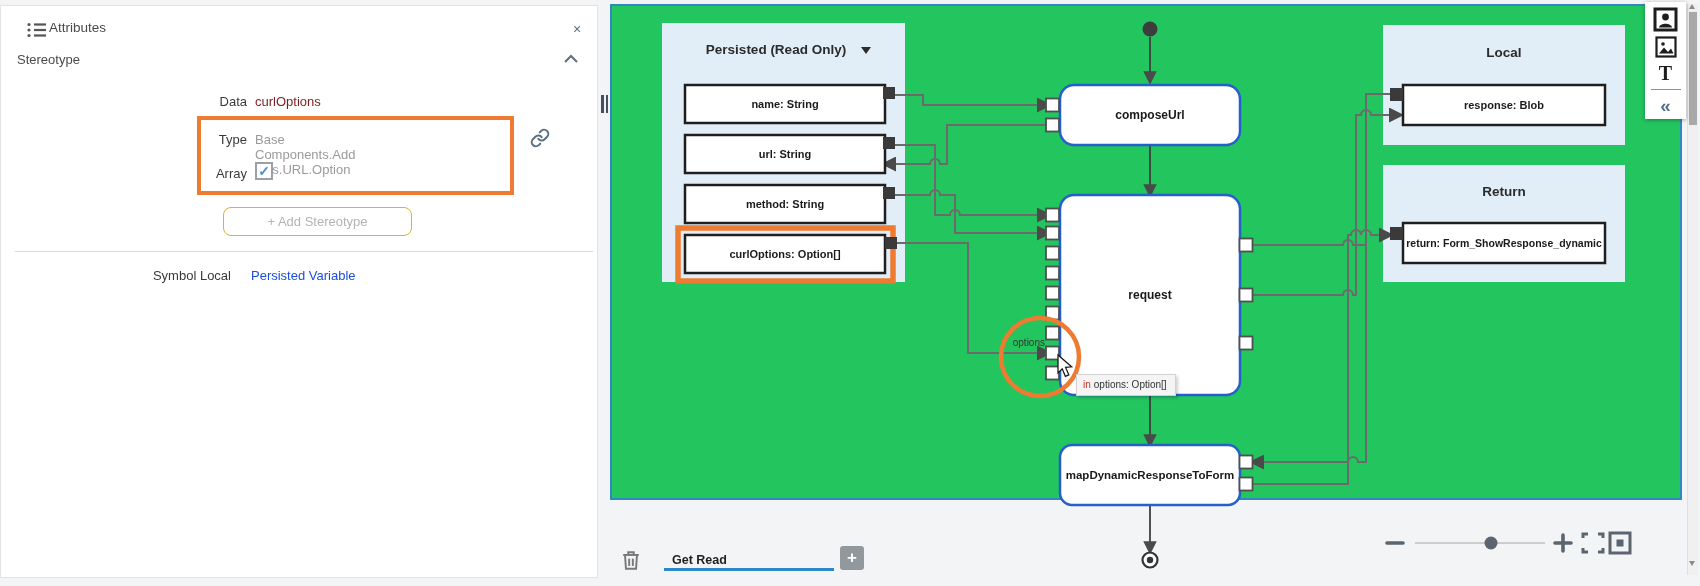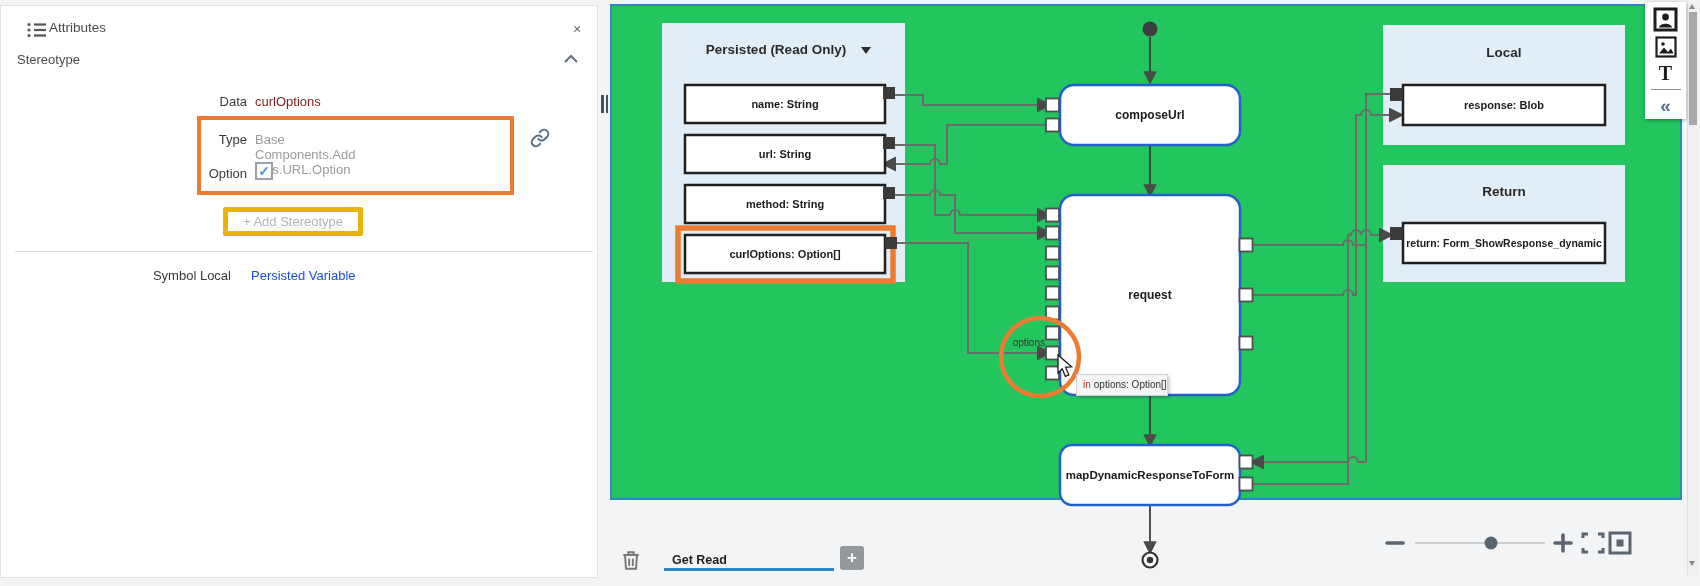--- a/index.html
+++ b/index.html
@@ -16,42 +16,42 @@
   .collapse-chevron { left:563px; top:48px; }
   .frow { position:absolute; font-size:13px; }
   .flabel { position:absolute; width:60px; left:186px; text-align:right; color:#3a3a3a; }
   .fvalue { position:absolute; left:254px; color:#7f1d1d; }
   .fvalue.placeholder { color:#9b9b9b; }
   .orange-box { position:absolute; left:196px; top:110px; width:317px; height:79px;
     border:4px solid #ed7b31; }
   .checkbox { position:absolute; left:254px; top:156px; width:18px; height:18px;
     border:2px solid #9aa0a6; background:#fff; color:#4d8fcc; font-size:14px; font-weight:700;
     line-height:14px; text-align:center; }
-  .add-stereotype { position:absolute; left:222px; top:201px; width:140px; height:29px;
-    background:#fff; border:5px solid #eab308; border-radius:2px; color:#b3b3b3;
+  .add-stereotype { position:absolute; left:222px; top:201px; width:189px; height:29px;
+    background:#fff; border:1px solid #eab308; border-radius:8px; color:#b3b3b3;
     font-size:13px; font-family:"Liberation Sans",sans-serif; }
   .divider { position:absolute; left:14px; top:245px; width:578px; height:1px; background:#d9d9d9; }
   .symbol-label { position:absolute; left:140px; top:262px; width:90px; text-align:right;
     font-size:13px; color:#3a3a3a; }
   .symbol-value { position:absolute; left:250px; top:262px; font-size:13px; color:#1d4ed8; }
   .link-btn { position:absolute; left:529px; top:122px; }
 
   
   .vhandle { position:absolute; display:flex; gap:2px; }
   .vhandle span { display:block; width:2.5px; height:18px; background:#45525e; }
   .handle-left { left:601px; top:95px; }
   .handle-right { left:1695px; top:99px; }
 
   
   .canvas { position:absolute; left:610px; top:4px; width:1072px; height:496px;
     background:#22c55e; border:2.5px solid #2f87c3; }
   .diagram { position:absolute; left:0; top:0; }
   svg text { font-family:"Liberation Sans", sans-serif; }
 
-  .tooltip { position:absolute; left:464px; top:368px; height:22px; padding:4px 0 4px 6px;
+  .tooltip { position:absolute; left:464px; top:368px; height:22px; padding:4px 8px 4px 6px;
     background:#f4f4f4; border:1px solid #d2d2d2; box-shadow:2px 2px 3px rgba(0,0,0,.18);
     font-size:10px; white-space:nowrap; z-index:5; }
   .tooltip .kw { color:#c2342c; }
   .tooltip .rest { color:#333; margin-left:3px; }
 
   
   .trash-btn { position:absolute; left:8px; top:543px; width:22px; height:22px; cursor:pointer; }
   .tab-label { position:absolute; left:60px; top:547px; font-size:12.5px; font-weight:700; color:#1f1f1f; }
   .tab-underline { position:absolute; left:52px; top:562px; width:170px; height:3px; background:#2b87c8; }
   .add-tab-btn { position:absolute; left:228px; top:540px; width:24px; height:24px; background:#93989c;
@@ -104,21 +104,21 @@
     </div>
 
     <div class="orange-box"></div>
 
     <div class="frow" style="top:126px;">
       <span class="flabel">Type</span>
       <span class="fvalue placeholder">Base Components.Add Ons.URL.Option</span>
     </div>
 
     <div class="frow" style="top:160px;">
-      <span class="flabel">Option</span>
+      <span class="flabel">Array</span>
     </div>
     <div class="checkbox">✓</div>
 
     <svg class="lp-abs link-btn" width="20" height="20" viewBox="0 0 24 24">
       <g fill="none" stroke="#5a7184" stroke-width="2.4" stroke-linecap="round" stroke-linejoin="round">
         <path d="M10 13a5 5 0 0 0 7.54.54l3-3a5 5 0 0 0-7.07-7.07l-1.72 1.71"></path>
         <path d="M14 11a5 5 0 0 0-7.54-.54l-3 3a5 5 0 0 0 7.07 7.07l1.71-1.72"></path>
       </g>
     </svg>
 

